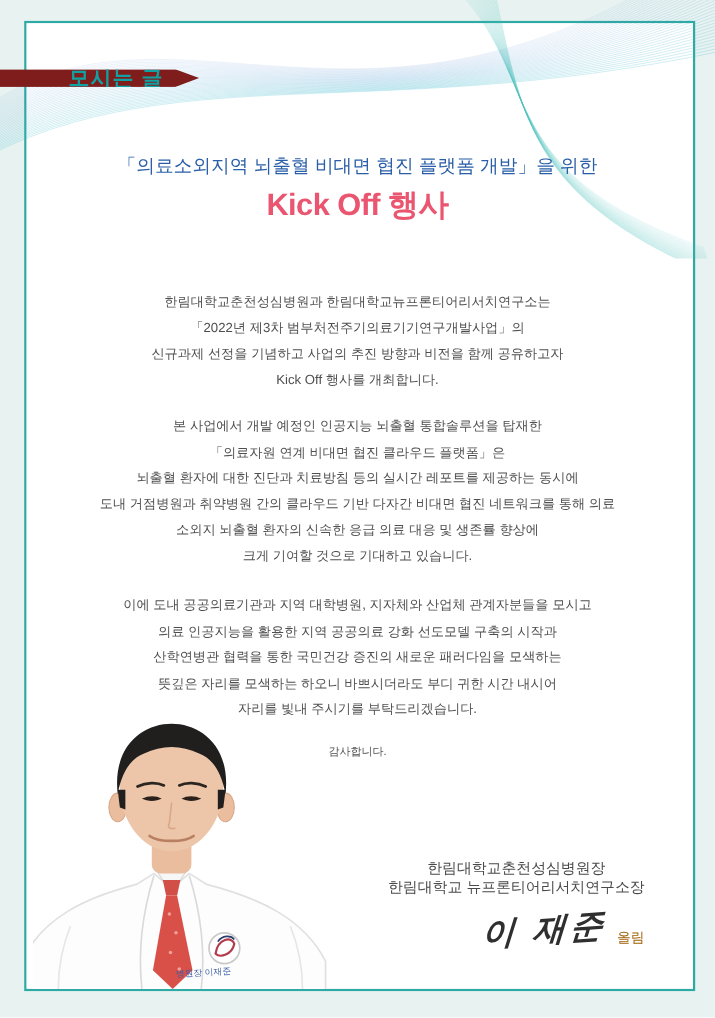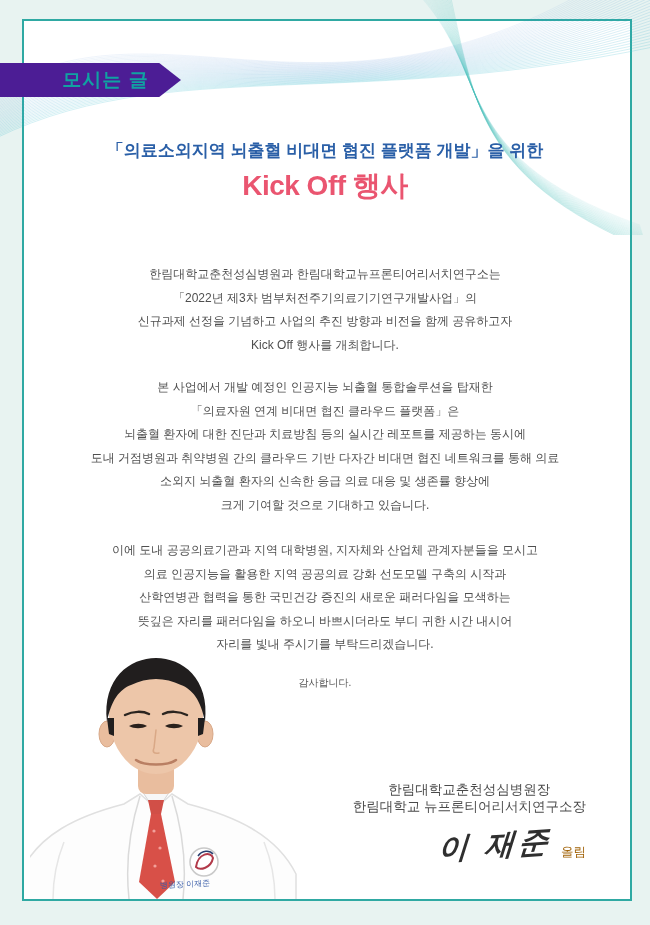--- a/index.html
+++ b/index.html
@@ -9,30 +9,30 @@
     font-family:"Liberation Sans","DejaVu Sans",sans-serif;
   }
   .card{
     position:absolute;left:22px;top:19px;width:610px;height:882px;
     box-sizing:border-box;background:#ffffff;border:2.5px solid #2fa9a3;
   }
   .waves{position:absolute;left:0;top:0;width:650px;height:235px;pointer-events:none}
   .waves svg{display:block}
 
   .banner{
-    position:absolute;left:0;top:63px;width:181px;height:34px;
-    background:#4c1d95;
+    position:absolute;left:0;top:63px;width:181px;height:16px;
+    background:#7f1d1d;
     clip-path:polygon(0 0,88% 0,100% 50%,88% 100%,0 100%);
     display:flex;align-items:center;justify-content:center;
     padding-left:30px;box-sizing:border-box;
   }
   .banner-label{color:#10a2a2;font-weight:bold;font-size:19px;letter-spacing:1px}
 
   .title-block{position:absolute;left:0;top:139px;width:100%;text-align:center}
-  .subtitle{color:#2a5fa7;font-size:17px;font-weight:bold;margin-bottom:7px}
+  .subtitle{color:#2a5fa7;font-size:17px;font-weight:normal;margin-bottom:7px}
   .main-title{color:#ea5570;font-size:28px;font-weight:800;line-height:34px;letter-spacing:-0.5px}
 
   .para{position:absolute;left:0;width:100%;text-align:center;color:#4f4f4f;font-size:12px;line-height:23.5px}
   .para span{display:block}
   .p1{top:263px}
   .p2{top:376px}
   .p3{top:539px}
   .closing{position:absolute;top:676px;left:0;width:100%;text-align:center;color:#4f4f4f;font-size:10px}
 
   .portrait{position:absolute;left:30px;top:656px;width:274px;height:243px;overflow:hidden}
@@ -142,21 +142,21 @@
     <span>뇌출혈 환자에 대한 진단과 치료방침 등의 실시간 레포트를 제공하는 동시에</span>
     <span>도내 거점병원과 취약병원 간의 클라우드 기반 다자간 비대면 협진 네트워크를 통해 의료</span>
     <span>소외지 뇌출혈 환자의 신속한 응급 의료 대응 및 생존률 향상에</span>
     <span>크게 기여할 것으로 기대하고 있습니다.</span>
   </div>
 
   <div class="para p3">
     <span>이에 도내 공공의료기관과 지역 대학병원, 지자체와 산업체 관계자분들을 모시고</span>
     <span>의료 인공지능을 활용한 지역 공공의료 강화 선도모델 구축의 시작과</span>
     <span>산학연병관 협력을 통한 국민건강 증진의 새로운 패러다임을 모색하는</span>
-    <span>뜻깊은 자리를 패러다임을 하오니 바쁘시더라도 부디 귀한 시간 내시어</span>
+    <span>뜻깊은 자리를 모색하는 하오니 바쁘시더라도 부디 귀한 시간 내시어</span>
     <span>자리를 빛내 주시기를 부탁드리겠습니다.</span>
   </div>
 
   <div class="closing">감사합니다.</div>
 
   <div class="portrait">
     <svg width="274" height="243" viewBox="0 0 274 243">
 
       <path d="M-10,250 L-10,218 C8,178 48,160 94,148 L110,138 L126,152 L142,138 L158,148 C204,160 246,178 266,218 L266,250 Z" fill="#fdfdfd" stroke="#e0e0e0" stroke-width="1.5"></path>
       <path d="M110,140 C100,172 95,206 99,243" fill="none" stroke="#dadada" stroke-width="1.5"></path>

